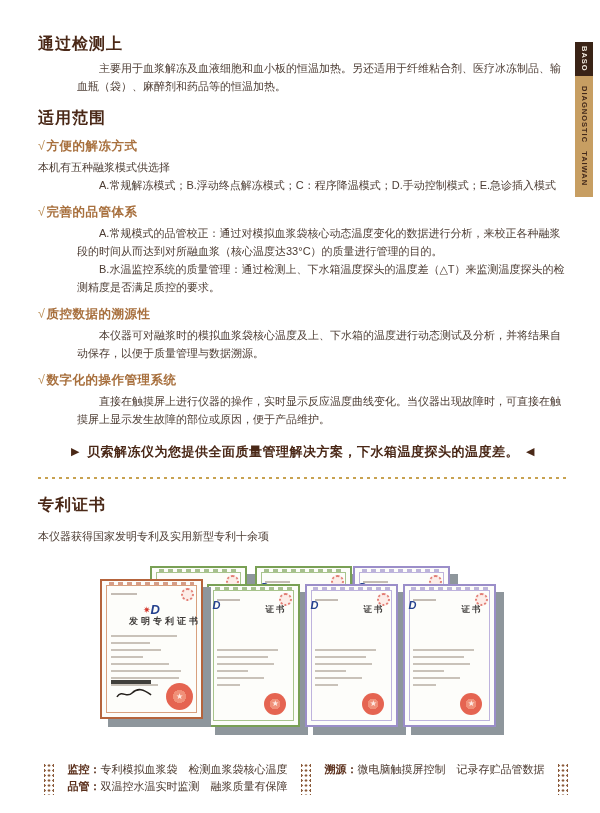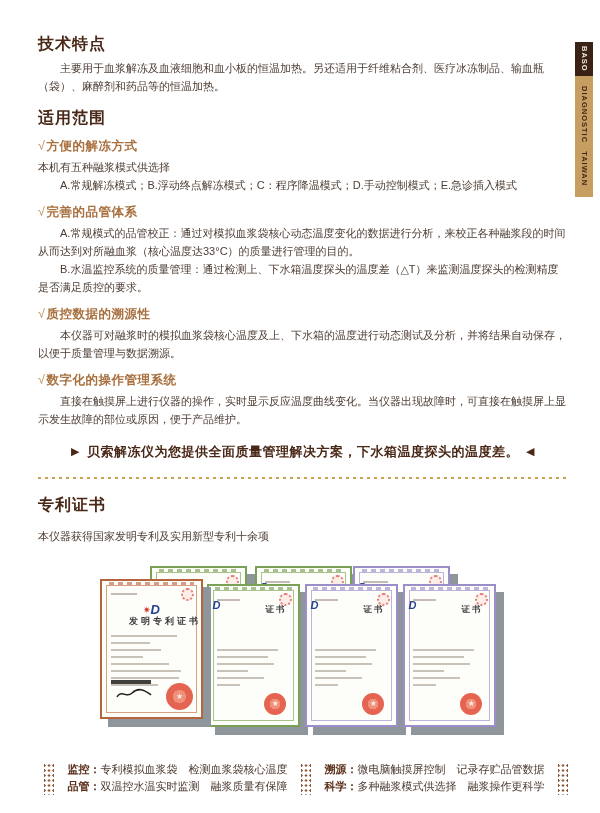--- a/index.html
+++ b/index.html
@@ -12,21 +12,21 @@
   .content { padding:34px 32px 0 38px; }
 
   h1.sec {
     font-size:16px; line-height:20px; font-weight:bold; color:#4a2817;
     letter-spacing:1px; margin-bottom:5px;
   }
   .sec-gap { margin-top:13px; }
   p.body {
     font-size:11px; line-height:18px; color:#4c3c33;
   }
-  p.indent { text-indent:2em; }
+  p.indent { text-indent:2em;margin-left:39px; }
 
   h2.sub {
     font-size:12.5px; line-height:17px; font-weight:bold; color:#a8703e;
     margin:10px 0 3px 0; letter-spacing:0.5px;
   }
   h2.sub .check { font-weight:normal; margin-right:1px; color:#b98c54; }
 
   .slogan {
     margin-top:14px; text-align:center; font-size:13px; line-height:20px;
     font-weight:bold; color:#4a2817; letter-spacing:0.5px;
@@ -118,21 +118,21 @@
 
 <div class="page">
 
   <div class="side-tab">
     <div class="tab-dark">BASO</div>
     <div class="tab-light">DIAGNOSTIC TAIWAN</div>
   </div>
 
   <div class="content">
 
-    <h1 class="sec">技术特点</h1>
+    <h1 class="sec">通过检测上</h1>
     <p class="body indent">主要用于血浆解冻及血液细胞和血小板的恒温加热。另还适用于纤维粘合剂、医疗冰冻制品、输血瓶（袋）、麻醉剂和药品等的恒温加热。</p>
 
     <h1 class="sec sec-gap">适用范围</h1>
 
     <h2 class="sub"><span class="check">√</span><span>方便的解冻方式</span></h2>
     <p class="body">本机有五种融浆模式供选择</p>
     <p class="body indent">A.常规解冻模式；B.浮动终点解冻模式；C：程序降温模式；D.手动控制模式；E.急诊插入模式</p>
 
     <h2 class="sub"><span class="check">√</span><span>完善的品管体系</span></h2>
     <p class="body indent">A.常规模式的品管校正：通过对模拟血浆袋核心动态温度变化的数据进行分析，来校正各种融浆段的时间从而达到对所融血浆（核心温度达33°C）的质量进行管理的目的。</p>
@@ -297,19 +297,18 @@
 
     <div class="footer">
       <div class="dotsep"></div>
       <div class="fcol">
         <div class="frow"><span class="flabel">监控：</span><span>专利模拟血浆袋　检测血浆袋核心温度</span></div>
         <div class="frow"><span class="flabel">品管：</span><span>双温控水温实时监测　融浆质量有保障</span></div>
       </div>
       <div class="dotsep"></div>
       <div class="fcol">
         <div class="frow"><span class="flabel">溯源：</span><span>微电脑触摸屏控制　记录存贮品管数据</span></div>
-        <div class="frow"><span class="flabel">科学：</span><span>多种融浆模式供选择　融浆操作更科学</span></div>
       </div>
       <div class="dotsep"></div>
     </div>
 
   </div>
 </div>
 
 </body></html>

